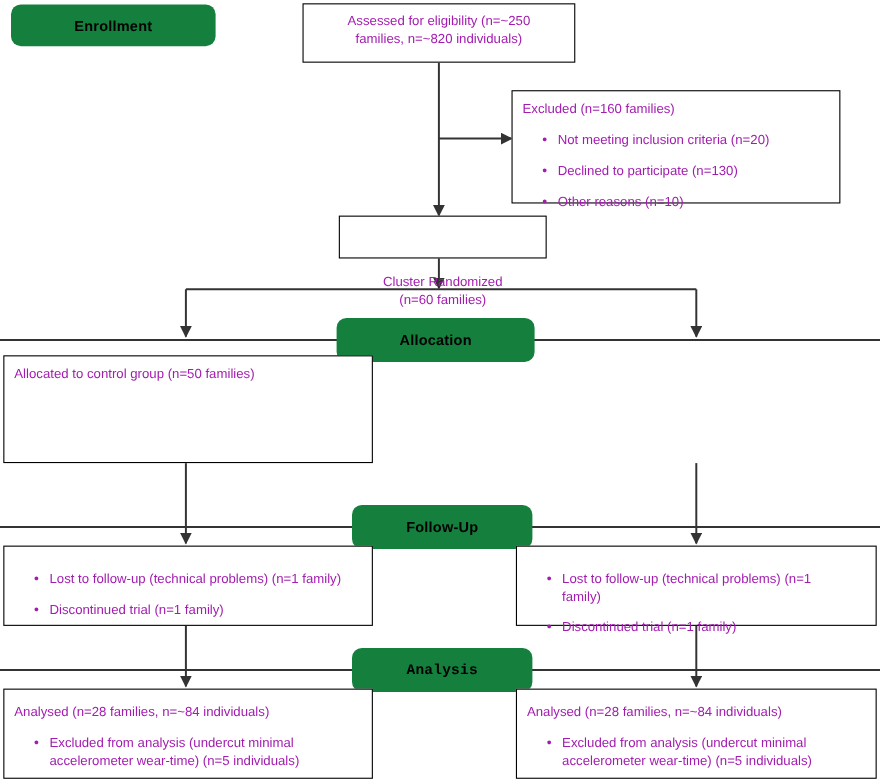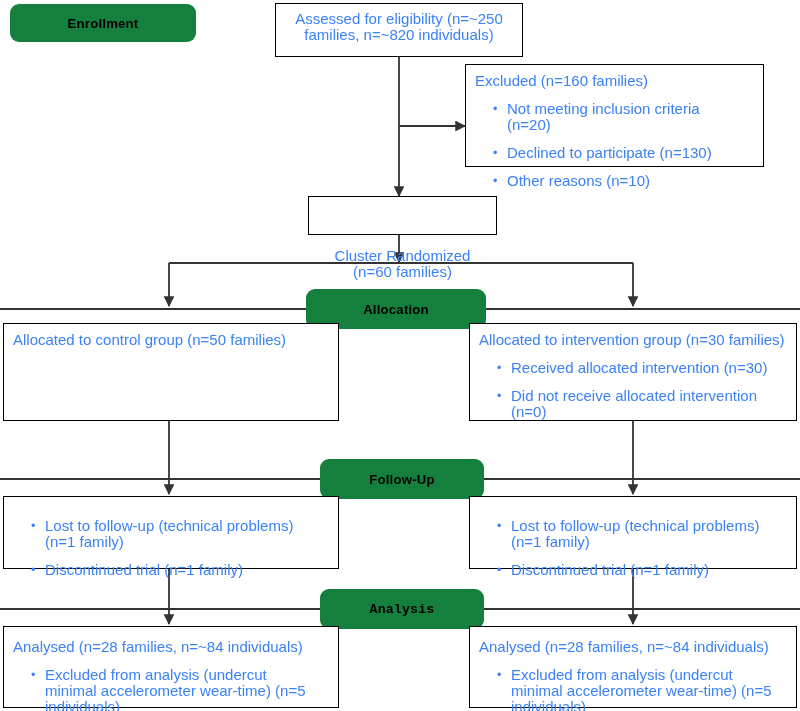--- a/index.html
+++ b/index.html
@@ -21,22 +21,22 @@
     left: 0;
     top: 0;
     width: 800px;
     height: 711px;
   }
   .box {
     position: absolute;
     box-sizing: border-box;
     border: 1.4px solid #000000;
     background: #ffffff;
-    color: #3b82f6;
-    font-size: 15px;
+    color: #a21caf;
+    font-size: 12px;
     line-height: 16px;
   }
   .box-inner {
     padding: 8px 9px 6px 9px;
   }
   .box.center .box-inner {
     text-align: center;
     padding-top: 7px;
   }
   .lead {
@@ -124,21 +124,21 @@
     <span>Analysis</span>
   </div>
 
   <div class="box center" style="left:275px; top:3px; width:248px; height:54px;">
     <div class="box-inner">
       <div>Assessed for eligibility (n=~250</div>
       <div>families, n=~820 individuals)</div>
     </div>
   </div>
 
-  <div class="box" style="left:465px; top:64px; width:299px; height:103px;">
+  <div class="box" style="left:465px; top:82px; width:299px; height:103px;">
     <div class="box-inner">
       <div class="lead">Excluded  (n=160 families)</div>
       <ul class="bullets">
         <li>Not meeting inclusion criteria (n=20)</li>
         <li>Declined to participate (n=130)</li>
         <li>Other reasons (n=10)</li>
       </ul>
     </div>
   </div>
 
@@ -148,29 +148,20 @@
       <div>(n=60 families)</div>
     </div>
   </div>
 
   <div class="box" style="left:3px; top:323px; width:336px; height:98px;">
     <div class="box-inner">
       <div class="lead">Allocated to control group (n=50 families)</div>
     </div>
   </div>
 
-  <div class="box" style="left:469px; top:323px; width:328px; height:98px;">
-    <div class="box-inner">
-      <div class="lead">Allocated to intervention group (n=30 families)</div>
-      <ul class="bullets">
-        <li>Received allocated intervention (n=30)</li>
-        <li>Did not receive allocated intervention (n=0)</li>
-      </ul>
-    </div>
-  </div>
 
   <div class="box" style="left:3px; top:496px; width:336px; height:73px;">
     <div class="box-inner" style="padding-top:9px;">
       <ul class="bullets">
         <li>Lost to follow-up (technical problems) (n=1 family)</li>
         <li>Discontinued trial (n=1 family)</li>
       </ul>
     </div>
   </div>
 

